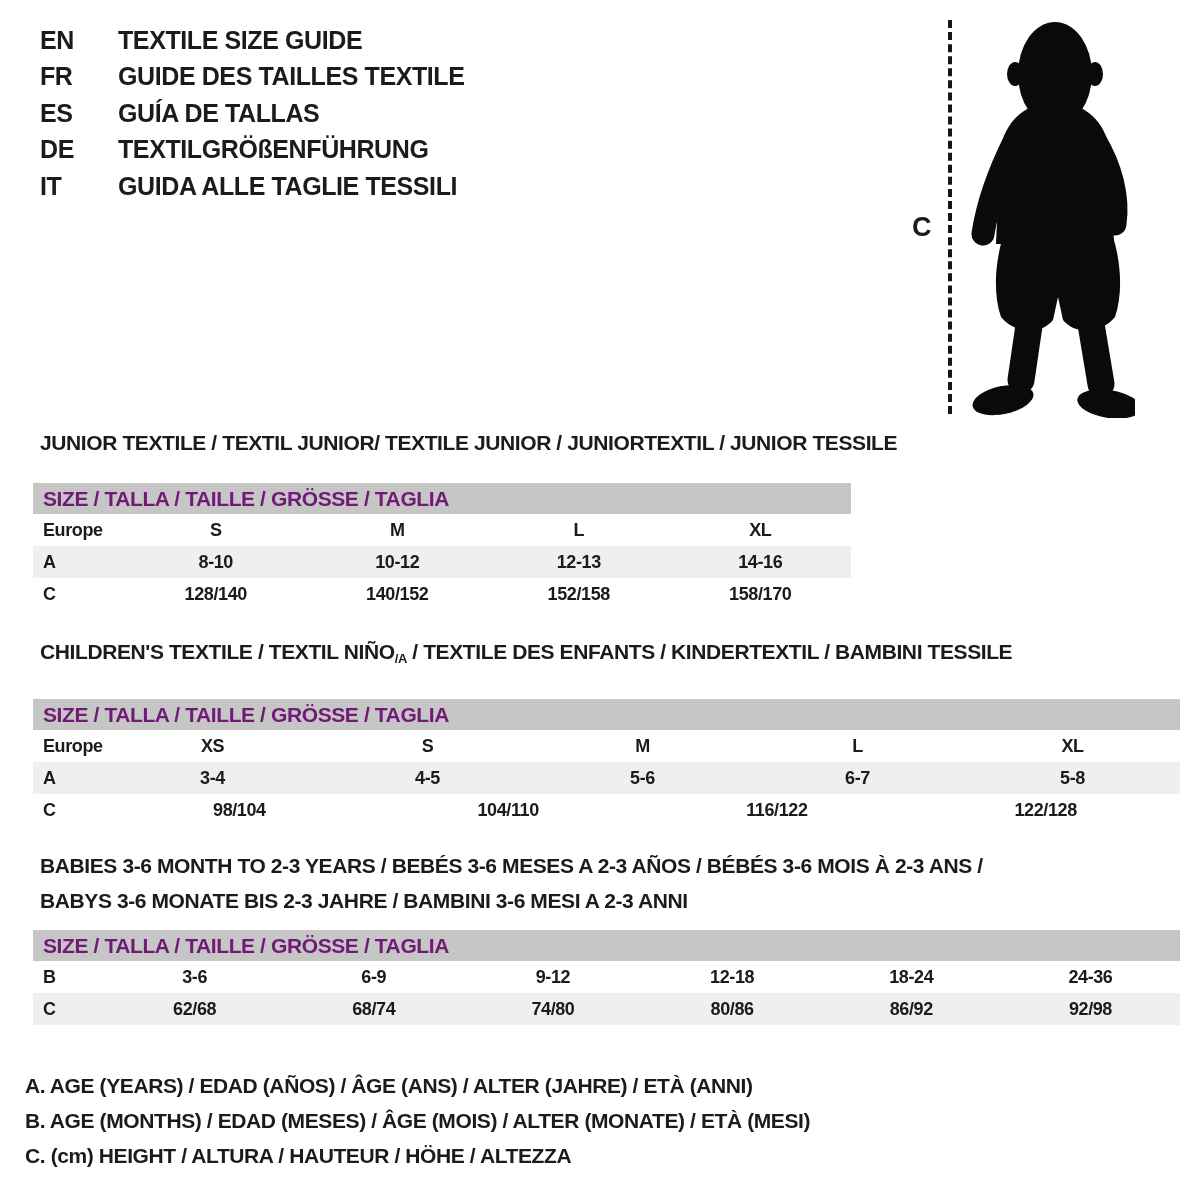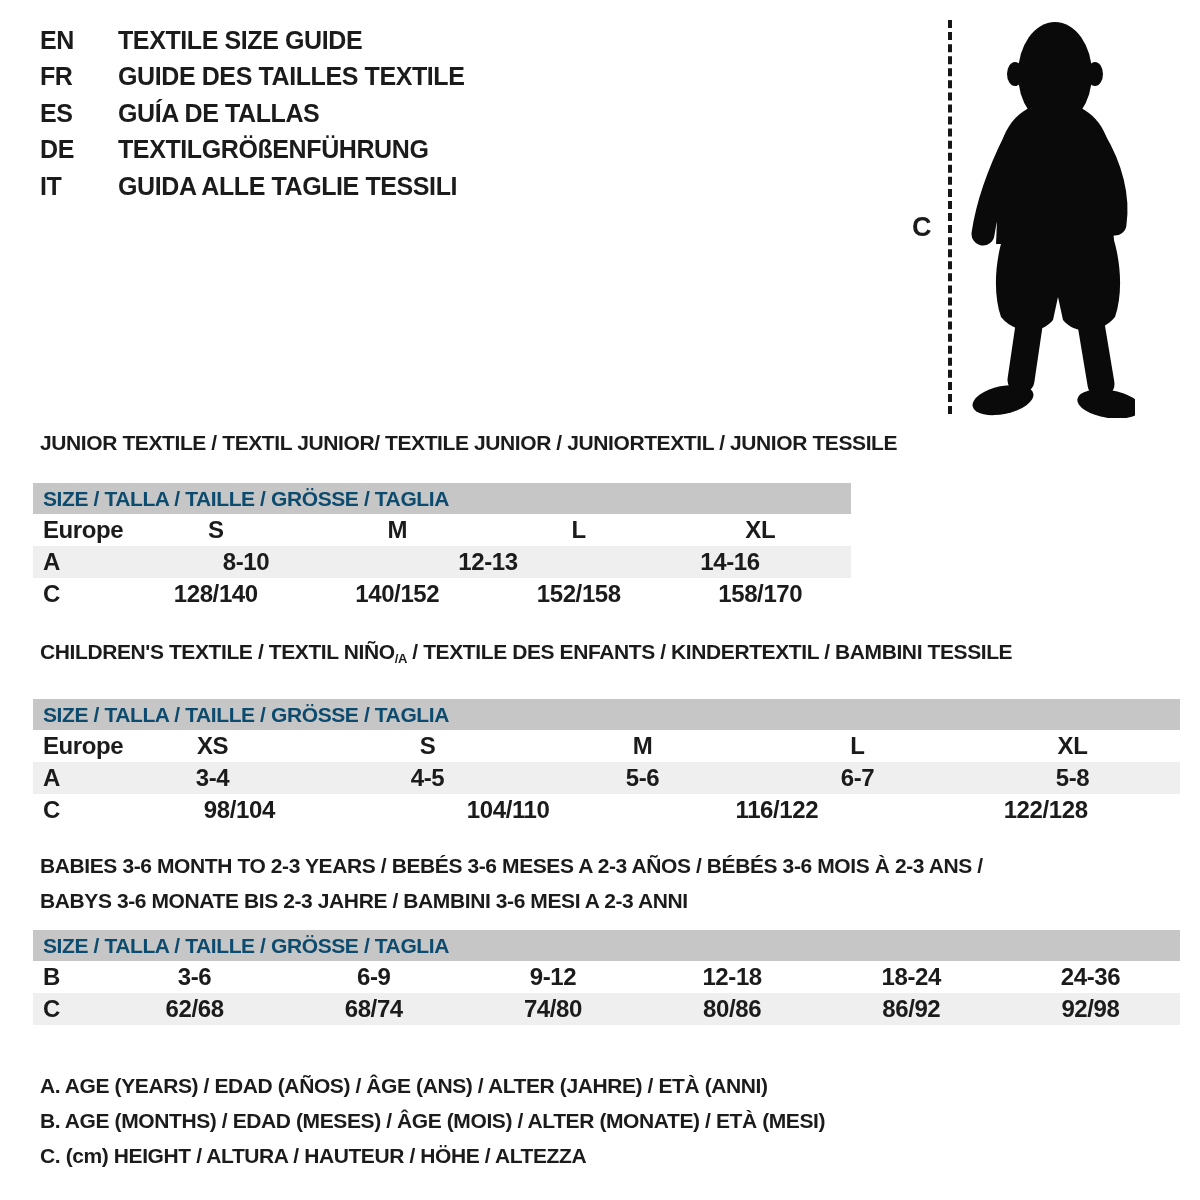--- a/index.html
+++ b/index.html
@@ -43,31 +43,31 @@
   .section-heading { margin-left: 7px; font-size: 21px; line-height: 24px; white-space: nowrap; }
   #section-babies .section-heading { line-height: 35px; }
   .section-heading .sub { font-size: 0.62em; vertical-align: -0.28em; }
 
   .size-table { margin-top: 28px; width: 100%; }
   #section-junior .size-table { margin-top: 28px; }
   #section-babies .size-table { margin-top: 12px; }
   .table-header {
     height: 31px; line-height: 31px;
     background: var(--table-header-bg);
-    color: #0c4a6e;
+    color: #701a75;
     font-size: 21px; padding-left: 10px;
   }
-  .trow { display: flex; height: 32px; line-height: 32px; font-size: 24px; align-items: center; }
+  .trow { display: flex; height: 32px; line-height: 32px; font-size: 18px; align-items: center; }
   .trow.shaded { background: var(--row-shaded-bg); }
   .tlabel { flex: 0 0 auto; width: 72px; padding-left: 10px; }
   #section-junior .tlabel { width: 92px; }
   .tcell { flex: 1 1 0; text-align: center; }
 
   
-  .legend { position: absolute; left: 40px; top: 1068px; font-size: 21px; line-height: 35px; }
+  .legend { position: absolute; left: 25px; top: 1068px; font-size: 21px; line-height: 35px; }
 </style>
 </head>
 <body>
 
 <div class="page">
 
   <div class="lang-block" id="lang-block">
       <div class="lang-row">
         <span class="lang-code">EN</span>
         <span class="lang-title">TEXTILE SIZE GUIDE</span>
@@ -122,20 +122,21 @@
         <div class="trow">
           <div class="tlabel">Europe</div>
           <div class="tcell">S</div>
           <div class="tcell">M</div>
           <div class="tcell">L</div>
           <div class="tcell">XL</div>
         </div>
         <div class="trow shaded">
           <div class="tlabel">A</div>
           <div class="tcell">8-10</div>
+          <div class="tcell">10-12</div>
           <div class="tcell">12-13</div>
           <div class="tcell">14-16</div>
         </div>
         <div class="trow">
           <div class="tlabel">C</div>
           <div class="tcell">128/140</div>
           <div class="tcell">140/152</div>
           <div class="tcell">152/158</div>
           <div class="tcell">158/170</div>
         </div>

